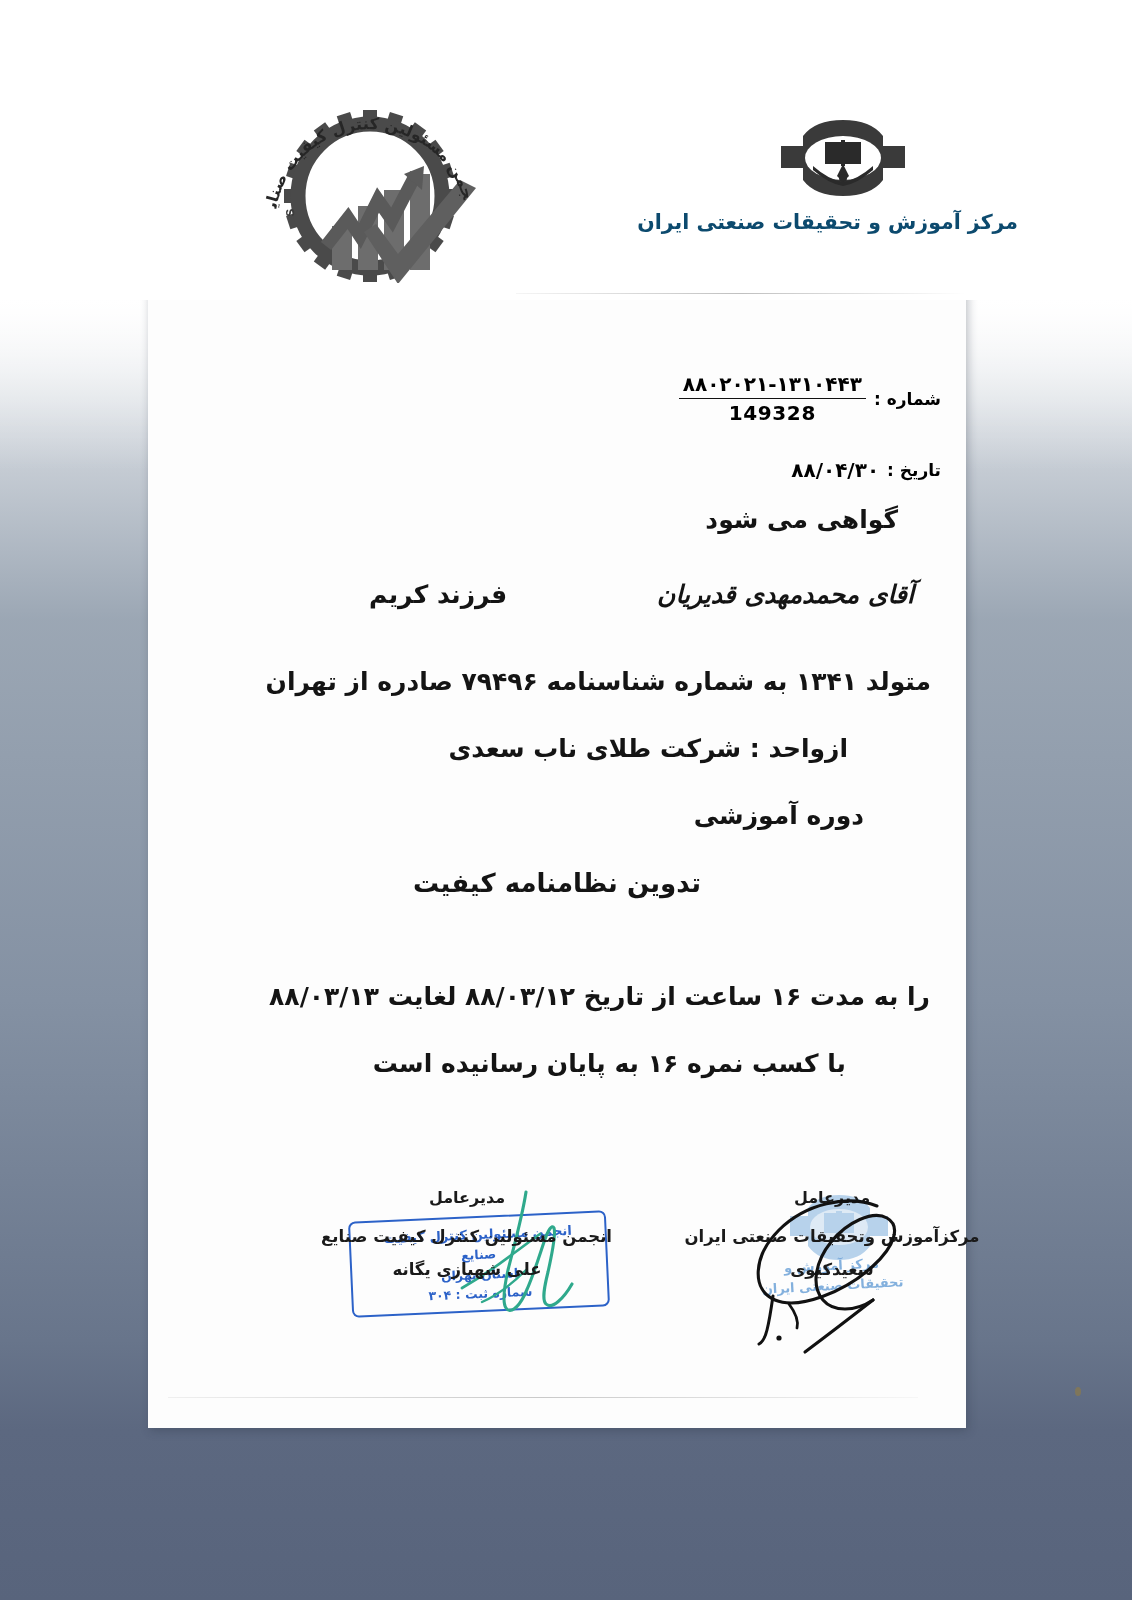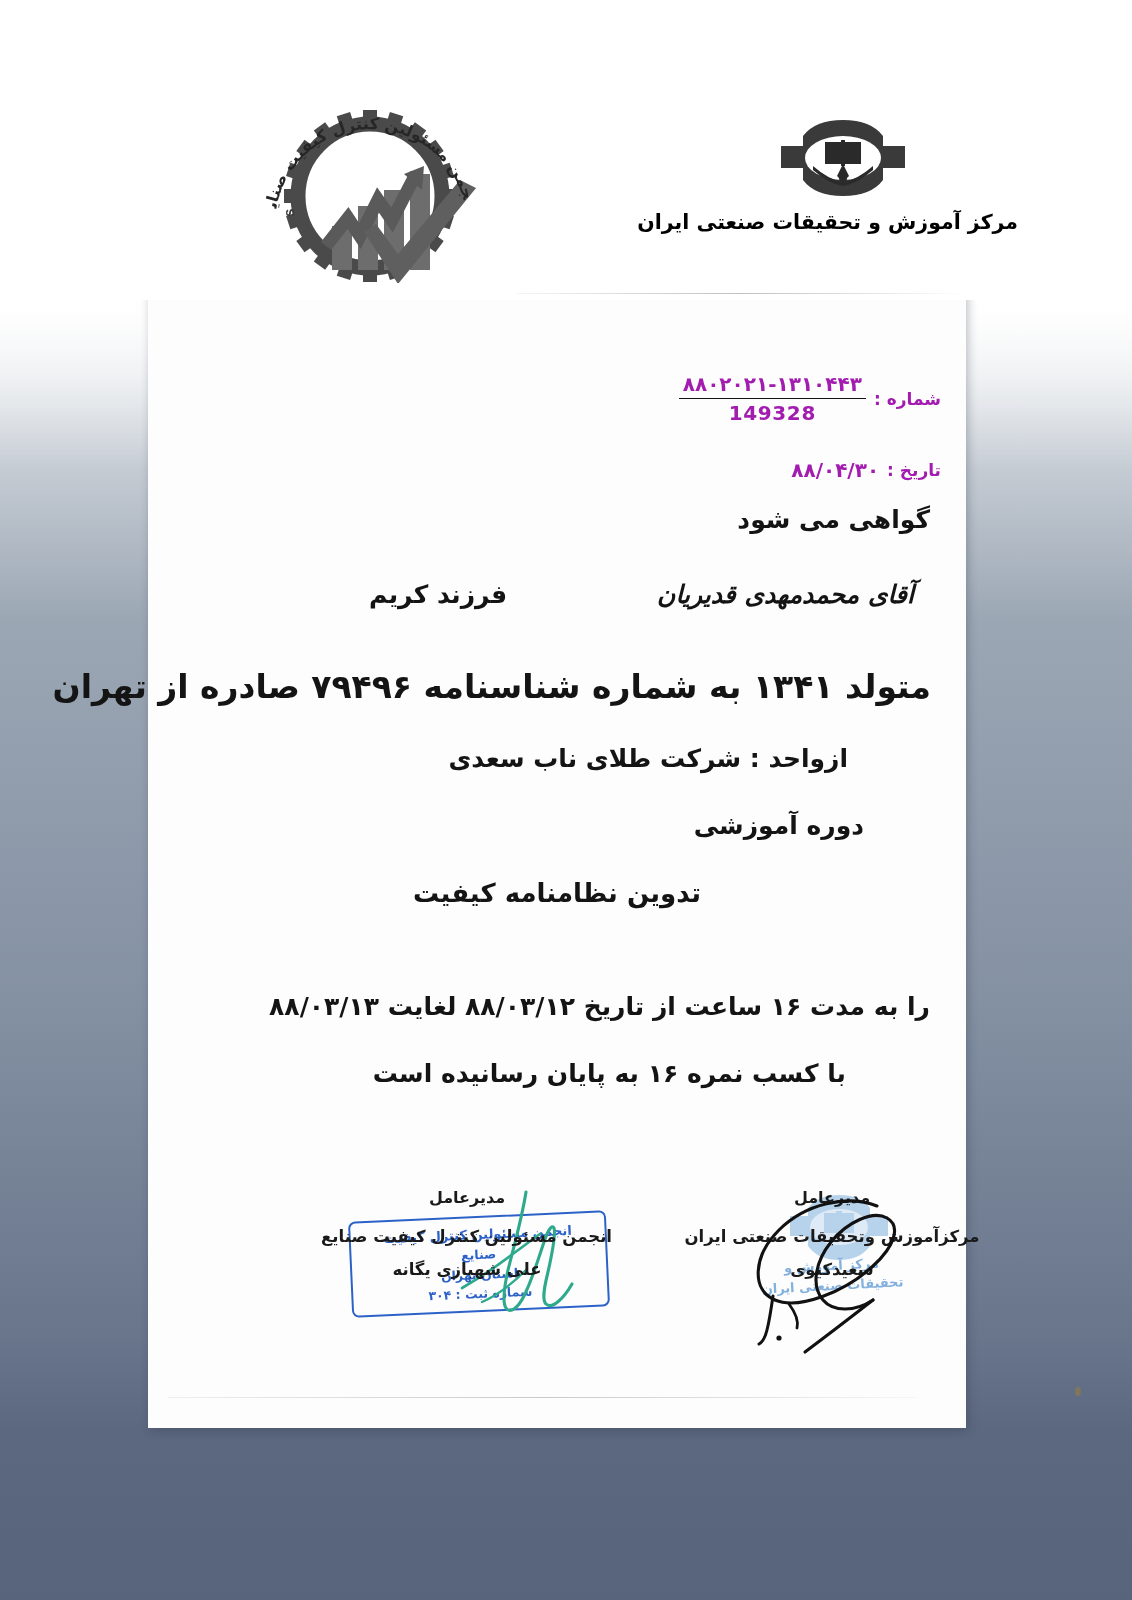--- a/index.html
+++ b/index.html
@@ -102,33 +102,33 @@
   }
   #center-logo-mark {
     width: 140px;
     height: 78px;
     margin: 0 auto;
   }
   #center-logo-title {
     margin-top: 12px;
     font-size: 20.5px;
     font-weight: 700;
-    color: #000000;
+    color: #0c4a6e;
     letter-spacing: 0px;
     white-space: nowrap;
   }
 
   
   #meta {
     position: absolute;
     left: 148px;
     top: 368px;
     width: 818px;
     height: 130px;
-    color: #a21caf;
+    color: #000000;
   }
   .meta-row {
     position: absolute;
     display: flex;
     align-items: center;
     gap: 8px;
   }
   .meta-label {
     font-size: 17px;
     font-weight: 700;
@@ -170,26 +170,26 @@
     top: 505px;
     width: 818px;
     color: #141414;
   }
   .line {
     position: relative;
     font-weight: 700;
     color: #141414;
     white-space: nowrap;
   }
-  .l-certify     { text-align: right; padding-right: 36px; font-size: 25px; margin-bottom: 46px; }
+  .l-certify     { text-align: right; padding-right: 68px; font-size: 25px; margin-bottom: 46px; }
   .l-name-row    { display: flex; justify-content: flex-start; align-items: baseline;
                    padding-right: 52px; padding-left: 0; font-size: 25px; margin-bottom: 58px; }
   .l-name        { font-size: 25px; font-weight: 700; font-style: italic; }
   .l-father      { font-size: 25px; font-weight: 700; margin-right: 150px; }
-  .l-birth       { text-align: right; padding-right: 35px; font-size: 33px; margin-bottom: 38px; }
+  .l-birth       { text-align: right; padding-right: 35px; font-size: 25px; margin-bottom: 38px; }
   .l-unit        { text-align: right; padding-right: 118px; font-size: 25px; margin-bottom: 38px; }
   .l-course-lbl  { text-align: right; padding-right: 102px; font-size: 25px; margin-bottom: 38px; }
   .l-course-name { text-align: right; padding-right: 265px; font-size: 26px; margin-bottom: 84px; }
   .l-duration    { text-align: right; padding-right: 36px; font-size: 25px; margin-bottom: 38px; }
   .l-score       { text-align: right; padding-right: 120px; font-size: 25px; }
 
   
   #signatures {
     position: absolute;
     left: 148px;

